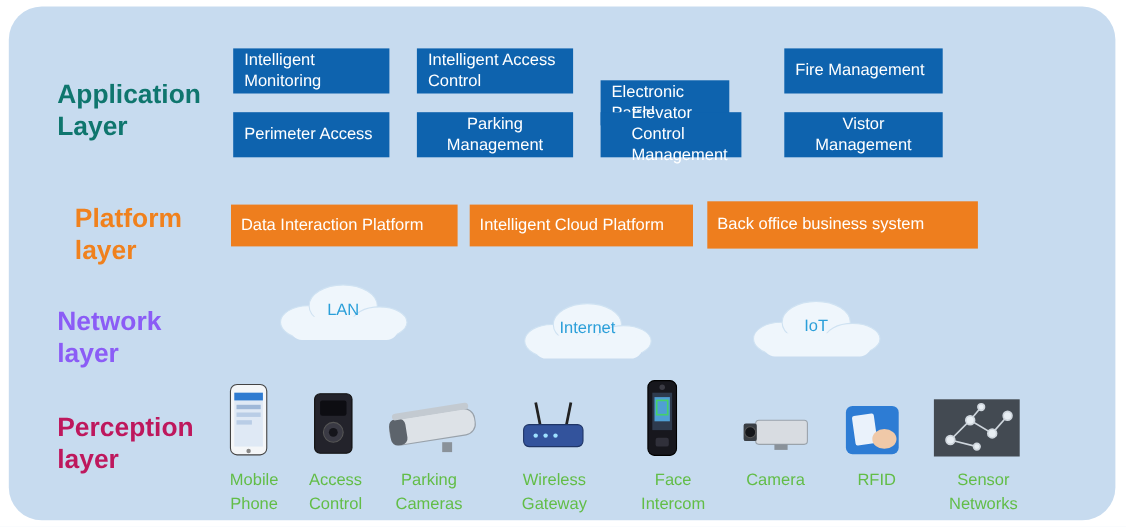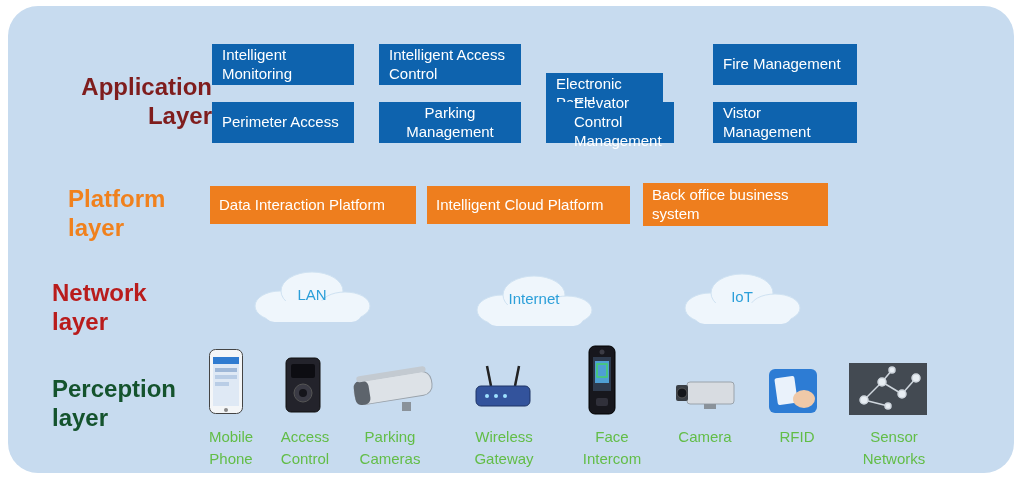--- a/index.html
+++ b/index.html
@@ -7,24 +7,24 @@
     width:1024px;height:479px;position:relative;background:#ffffff;
     font-family:"Liberation Sans", sans-serif;overflow:hidden;
   }
   .canvas{
     position:absolute;left:8px;top:6px;width:1006px;height:467px;
     background:#c7dbef;border-radius:30px;
   }
   .layer-label{
     position:absolute;font-weight:700;font-size:24px;line-height:1.22;
   }
-  .layer-label.application{left:52px;top:72px;width:160px;color:#7f1d1d;text-align:right;}
+  .layer-label.application{left:52px;top:72px;width:160px;color:#0f766e;}
   .layer-label.platform{left:52px;top:184px;width:130px;color:#f0811d;margin-left:16px;}
-  .layer-label.network{left:52px;top:278px;width:130px;color:#b91c1c;}
-  .layer-label.perception{left:52px;top:374px;width:150px;color:#14532d;}
+  .layer-label.network{left:52px;top:278px;width:130px;color:#8b5cf6;}
+  .layer-label.perception{left:52px;top:374px;width:150px;color:#be185d;}
 
   .abox{
     position:absolute;background:#0e63ae;color:#ffffff;font-size:15px;
     display:flex;align-items:center;padding:0 10px;box-sizing:border-box;
     line-height:1.25;height:41px;
   }
   .pbox{
     position:absolute;background:#ee7e1e;color:#ffffff;font-size:15px;
     display:flex;align-items:center;padding:0 9px;box-sizing:border-box;
     line-height:1.25;height:38px;
@@ -51,27 +51,27 @@
 <div class="layer-label network">Network layer</div>
 <div class="layer-label perception">Perception layer</div>
 
 <div class="abox" style="left:212px;top:44px;width:142px;">Intelligent Monitoring</div>
 <div class="abox" style="left:379px;top:44px;width:142px;">Intelligent Access Control</div>
 <div class="abox" style="left:546px;top:44px;width:117px;margin-top:29px;">Electronic Patrol</div>
 <div class="abox" style="left:713px;top:44px;width:144px;">Fire Management</div>
 <div class="abox" style="left:212px;top:102px;width:142px;">Perimeter Access</div>
 <div class="abox" style="left:379px;top:102px;width:142px;text-align:center;">Parking Management</div>
 <div class="abox" style="left:546px;top:102px;width:128px;padding-left:28px;">Elevator Control Management</div>
-<div class="abox" style="left:713px;top:102px;width:144px;">Vistor Management</div>
+<div class="abox" style="left:713px;top:102px;width:144px;text-align:center;">Vistor Management</div>
 
 <div class="pbox" style="left:210px;top:186px;width:206px;">Data Interaction Platform</div>
 <div class="pbox" style="left:427px;top:186px;width:203px;">Intelligent Cloud Platform</div>
-<div class="pbox" style="left:643px;top:183px;width:185px;height:43px;">Back office business system</div>
+<div class="pbox" style="left:643px;top:183px;width:246px;height:43px;">Back office business system</div>
 
-<div class="cloud" style="left:246px;top:266px;">
+<div class="cloud" style="left:246px;top:253px;">
   <svg width="132" height="62" viewBox="0 0 132 62">
     <g fill="#eff6fc" stroke="#cfe2f2" stroke-width="1">
       <ellipse cx="34" cy="40" rx="25" ry="15"></ellipse>
       <ellipse cx="66" cy="25" rx="31" ry="19"></ellipse>
       <ellipse cx="99" cy="40" rx="25" ry="14"></ellipse>
       <rect x="18" y="35" width="98" height="21" rx="10.5" stroke="none"></rect>
     </g>
   </svg>
   <span class="cloud-label">LAN</span>
 </div>

